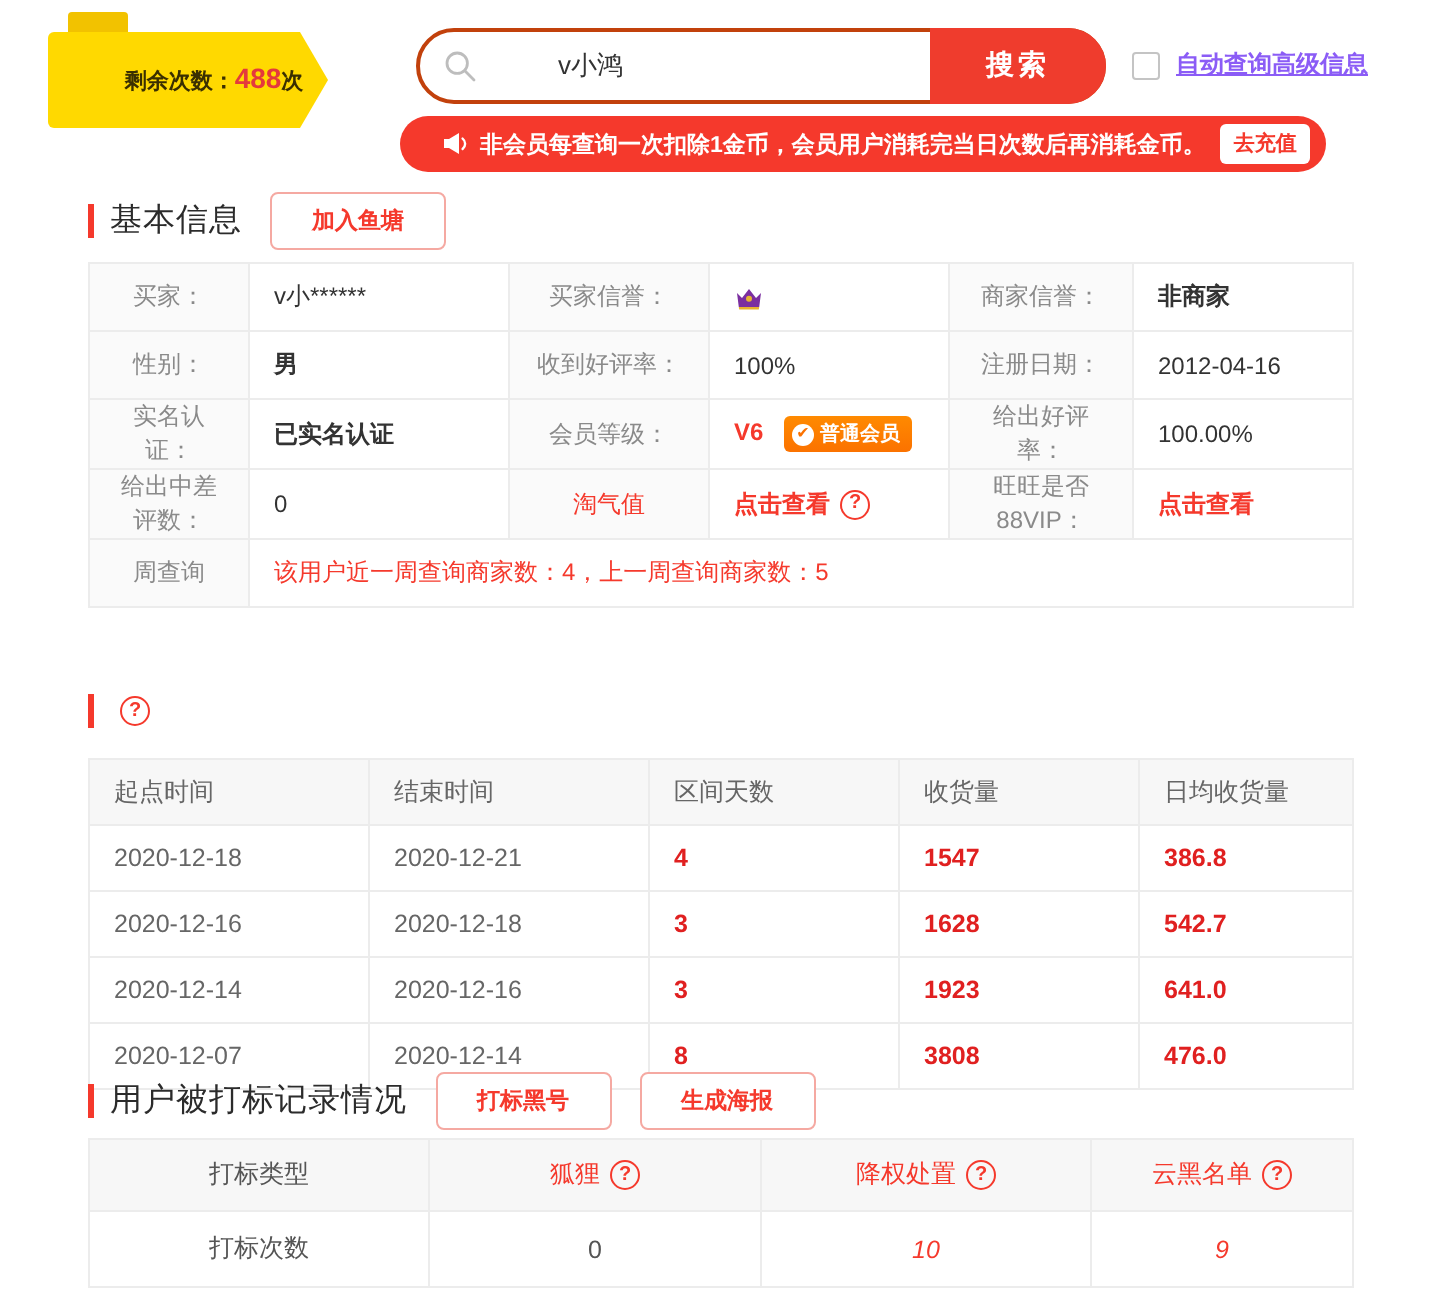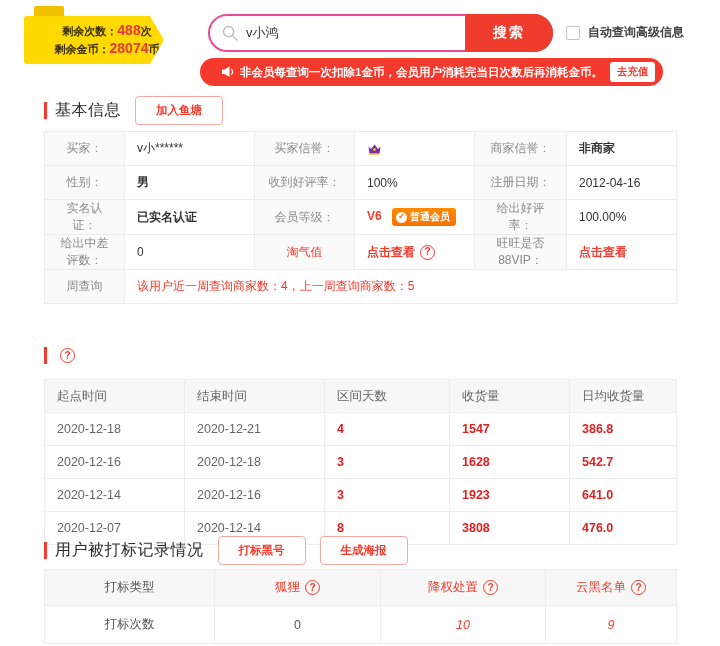--- a/index.html
+++ b/index.html
@@ -41,24 +41,24 @@
   .ribbon-line .num { color: #e4393c; font-size: 14px; }
 
   
   .searchwrap {
     position: absolute; left: 208px; top: 14px;
     width: 345px; height: 38px;
   }
   .search-box {
     position: absolute; left: 0; top: 0;
     width: 345px; height: 38px;
-    border: 2px solid #ec4899;
+    border: 2px solid #c2410c;
     border-radius: 19px;
     background: #ffffff;
-    display: flex; align-items: center;
+    display: flex; align-items: center; gap: 33px;
   }
   .search-icon {
     margin-left: 12px; width: 16px; height: 16px;
     flex: 0 0 auto;
   }
   .search-input {
     border: none; outline: none; background: transparent;
     margin-left: 8px; width: 230px;
     font-family: "Liberation Sans", "DejaVu Sans", sans-serif;
     font-size: 13px; color: #333;
@@ -80,21 +80,21 @@
     position: absolute; left: 566px; top: 24px;
     display: flex; align-items: center; gap: 8px;
   }
   .cb {
     width: 14px; height: 14px;
     border: 1px solid #c4c4c4; border-radius: 2px;
     background: #fff; display: inline-block;
     cursor: pointer;
   }
   .autoquery-label {
-    font-size: 12px; color: #404040; font-weight: bold; white-space: nowrap;
+    font-size: 12px; color: #8b5cf6; font-weight: bold; white-space: nowrap; text-decoration: underline;
   }
 
   
   .notice {
     position: absolute; left: 200px; top: 58px;
     height: 28px;
     background: #f5392c;
     border-radius: 14px;
     display: flex; align-items: center;
     padding: 0 8px 0 20px;
@@ -210,23 +210,20 @@
 </head>
 <body>
 
 <div class="page">
 
   <div class="ribbon">
     <div class="ribbon-tail"></div>
     <div class="ribbon-body">
       <div class="ribbon-line">
         <span>剩余次数：</span><span class="num">488</span><span>次</span>
-      </div>
-      <div class="ribbon-line">
-        <span>剩余金币：</span><span class="num">28074</span><span>币</span>
       </div>
     </div>
   </div>
 
   <div class="searchwrap">
     <div class="search-box">
       <span class="search-icon">
         <svg width="16" height="16" viewBox="0 0 16 16">
           <circle cx="6.6" cy="6.6" r="5.1" fill="none" stroke="#bdbdbd" stroke-width="1.4"></circle>
           <line x1="10.4" y1="10.4" x2="15" y2="15" stroke="#bdbdbd" stroke-width="1.4" stroke-linecap="round"></line>

